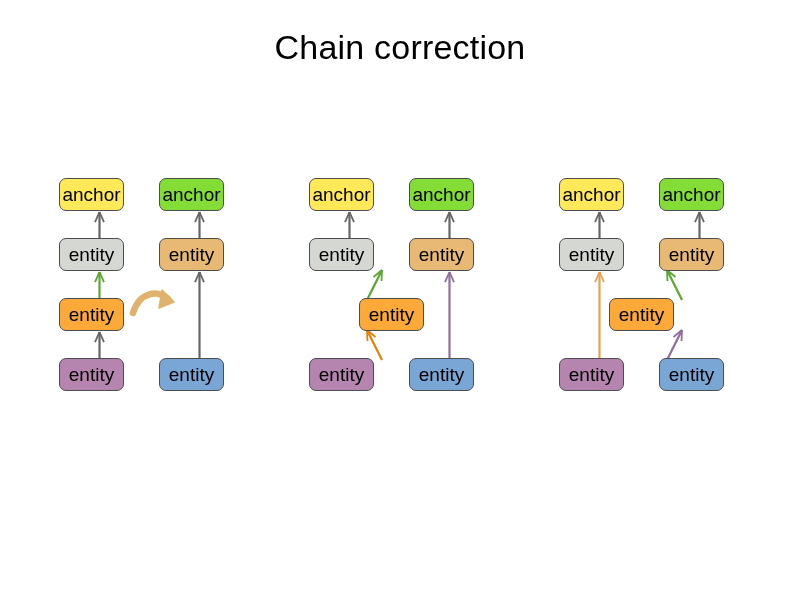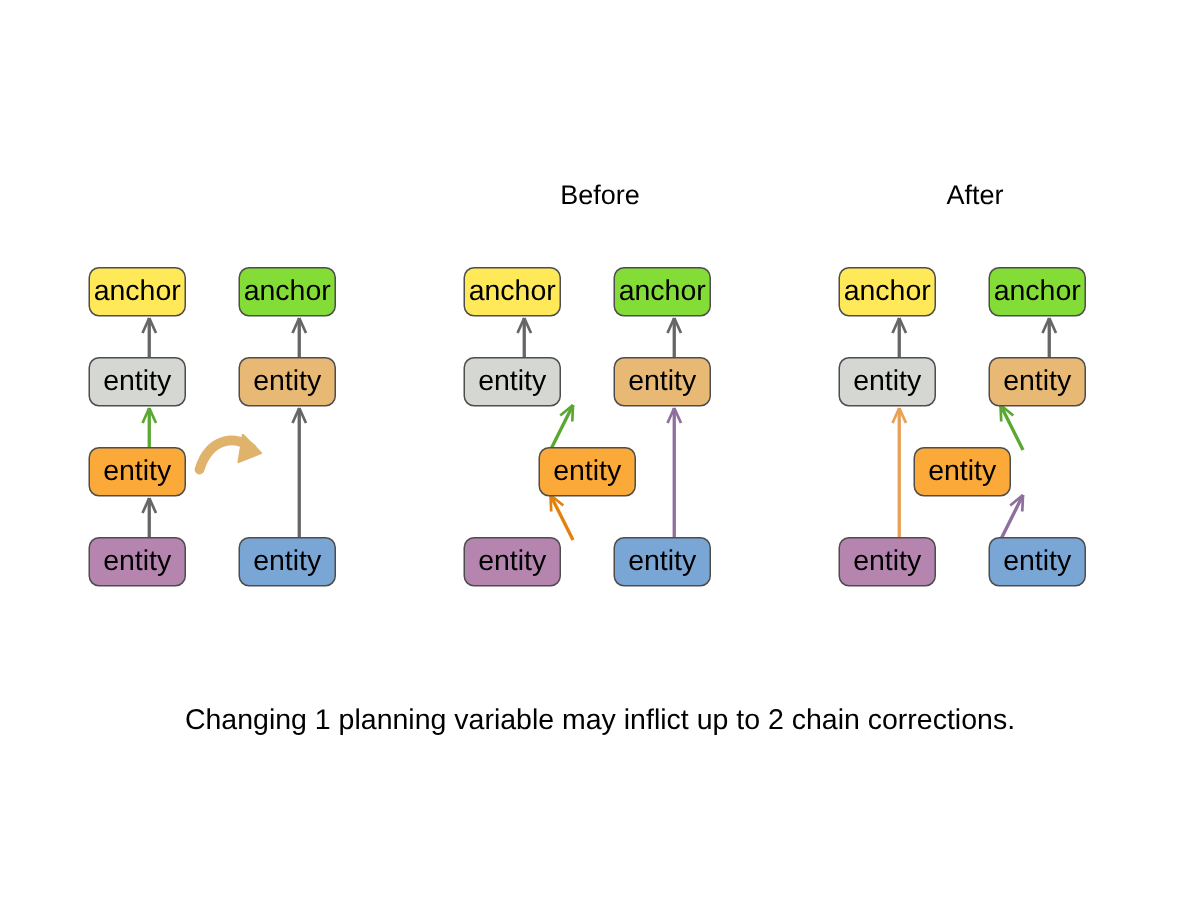--- a/index.html
+++ b/index.html
@@ -79,23 +79,22 @@
     width: 800px;
     height: 600px;
     pointer-events: none;
   }
 </style>
 </head>
 <body>
 
 <div id="stage">
 
-
-  <div class="panel-label before">Before</div>
-  <div class="panel-label after">After</div>
+  <div class="page-title">Chain correction</div>
+
 
   <svg class="links" id="arrow-layer" viewBox="0 0 800 600">
       <g>
         <line x1="99.5" y1="238" x2="99.5" y2="212" stroke="#666666" stroke-width="2.2" stroke-linecap="butt"></line>
         <line x1="99.5" y1="212" x2="103.98536498365527" y2="222.04397834343538" stroke="#666666" stroke-width="1.8"></line>
         <line x1="99.5" y1="212" x2="95.01463501634473" y2="222.04397834343538" stroke="#666666" stroke-width="1.8"></line>
       </g>
       <g>
         <line x1="199.5" y1="238" x2="199.5" y2="212" stroke="#666666" stroke-width="2.2" stroke-linecap="butt"></line>
         <line x1="199.5" y1="212" x2="203.98536498365527" y2="222.04397834343538" stroke="#666666" stroke-width="1.8"></line>
@@ -189,15 +188,14 @@
       <div class="node c-blue" style="left: 409px; top: 358px;">entity</div>
       <div class="node c-yellow" style="left: 559px; top: 178px;">anchor</div>
       <div class="node c-green" style="left: 659px; top: 178px;">anchor</div>
       <div class="node c-gray" style="left: 559px; top: 238px;">entity</div>
       <div class="node c-tan" style="left: 659px; top: 238px;">entity</div>
       <div class="node c-orange" style="left: 609px; top: 298px;">entity</div>
       <div class="node c-purple" style="left: 559px; top: 358px;">entity</div>
       <div class="node c-blue" style="left: 659px; top: 358px;">entity</div>
     </div>
 
-  <div class="caption">Changing 1 planning variable may inflict up to 2 chain corrections.</div>
 
 </div>
 
 </body></html>

